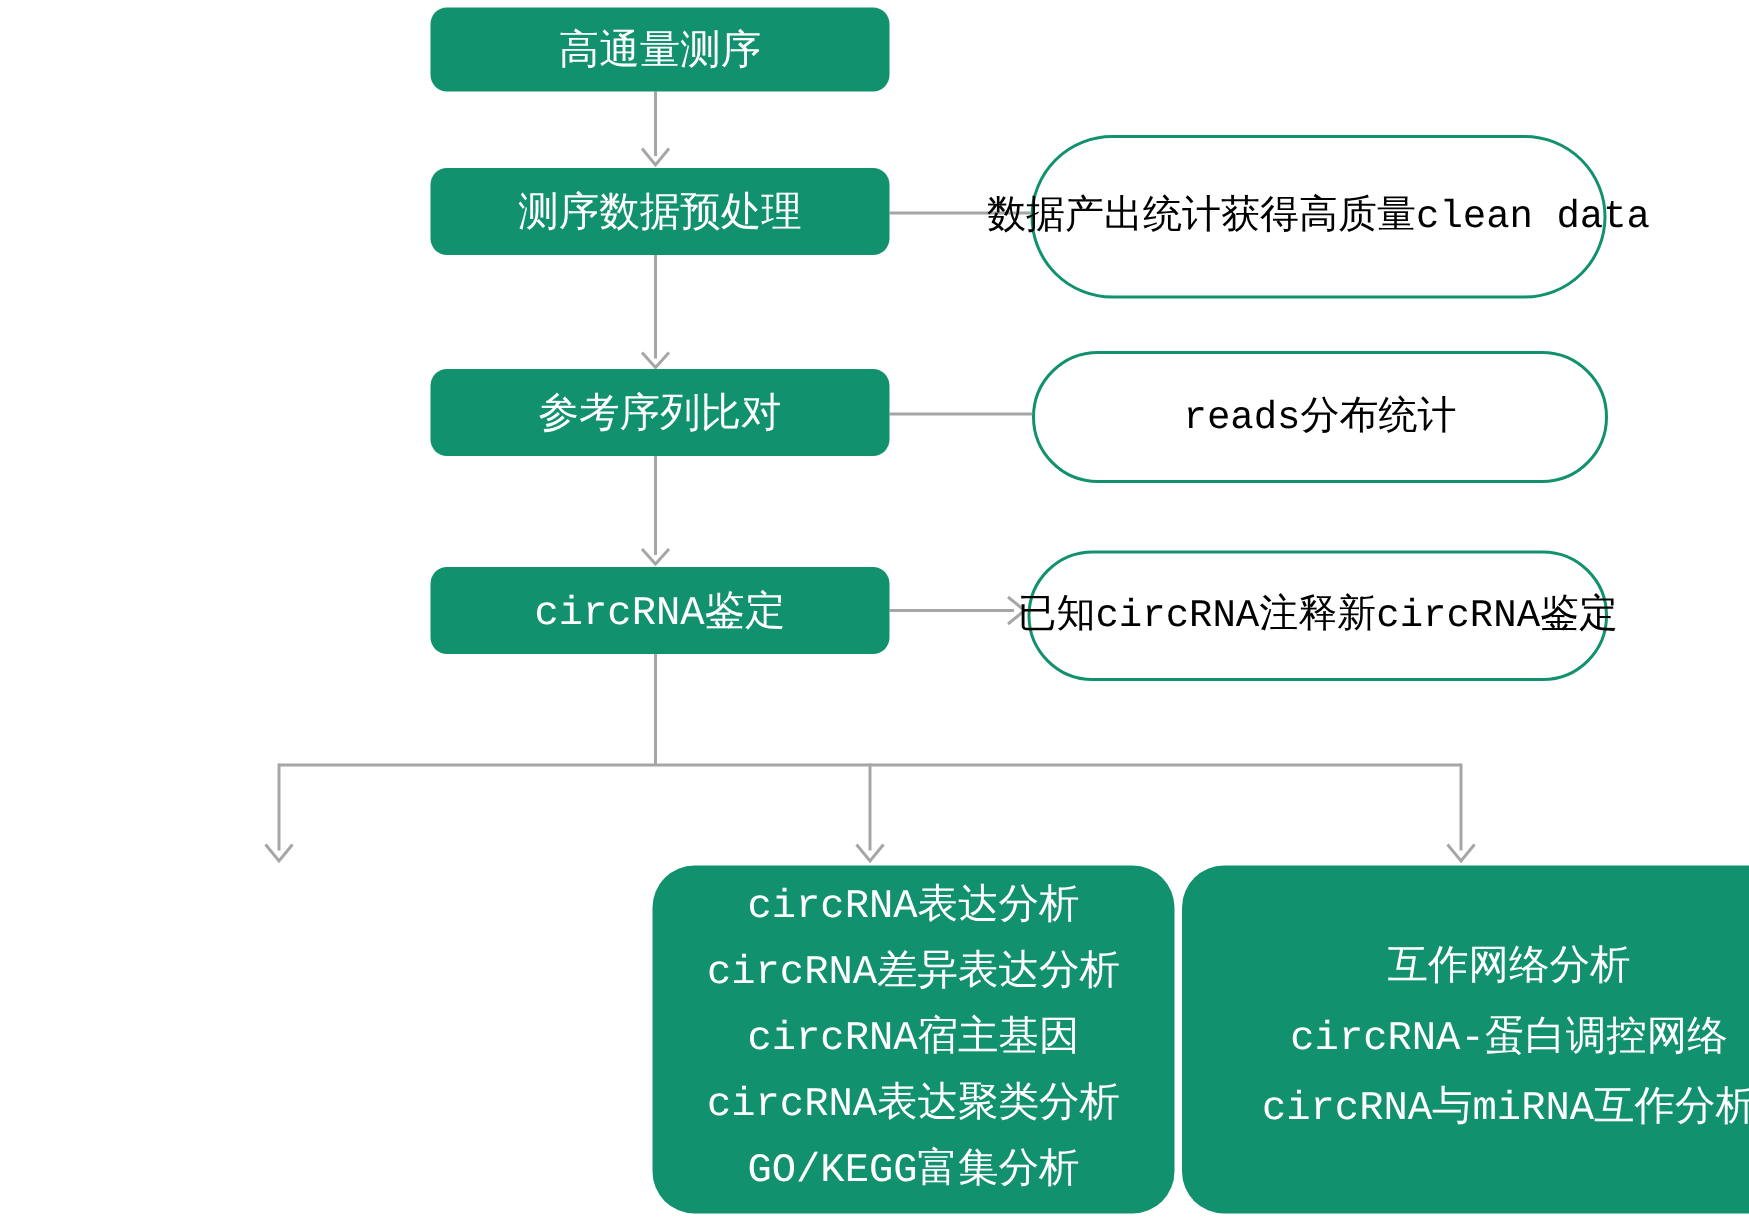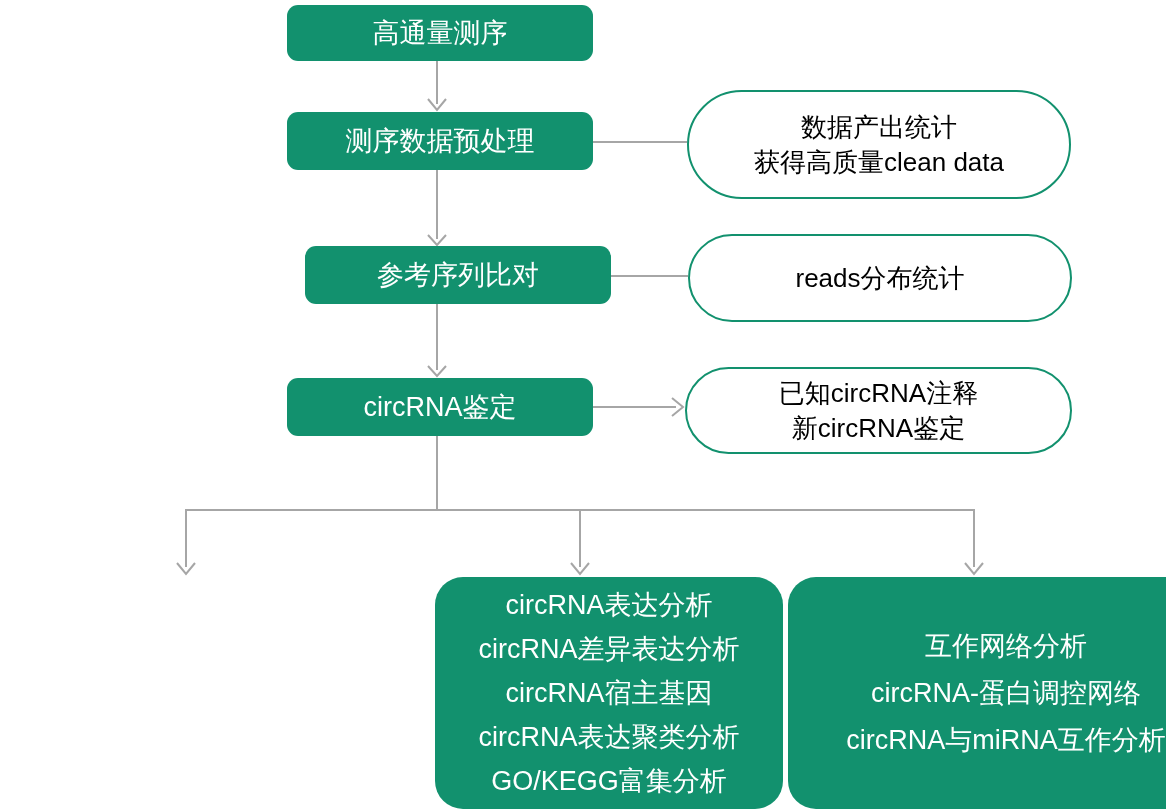--- a/index.html
+++ b/index.html
@@ -9,21 +9,21 @@
     --c-oval_bg:#FFFFFF;
     --c-box_text:#FFFFFF;
     --c-oval_text:#000000;
     --c-background:#FFFFFF;
   }
   html,body{margin:0;padding:0;background:var(--c-background);}
   .canvas{
     position:relative;
     width:1166px;height:812px;
     background:var(--c-background);
-    font-family:Liberation Sans, sans-serif;
+    font-family:Liberation Mono, monospace;
     overflow:hidden;
   }
   svg.connectors{position:absolute;left:0;top:0;width:1166px;height:812px;}
   svg.connectors line, svg.connectors polyline{
     stroke:var(--c-connector);
     stroke-width:2;
     fill:none;
   }
   .step-box{
     position:absolute;
@@ -33,21 +33,21 @@
     display:flex;align-items:center;justify-content:center;
     color:var(--c-box_text);
     font-size:27px;
     white-space:nowrap;
   }
   .oval{
     position:absolute;
     background:var(--c-oval_bg);
     border:2px solid var(--c-oval_border);
     border-radius:999px;
-    display:flex;flex-direction:column;align-items:center;justify-content:center;
+    display:flex;flex-direction:row;align-items:center;justify-content:center;
     color:var(--c-oval_text);
     font-size:26px;
     line-height:35px;
     white-space:nowrap;
   }
   .result-box{
     position:absolute;
     top:577px;height:232px;
     background:var(--c-green);
     border-radius:28px;
@@ -110,21 +110,21 @@
         <polyline points="965,563 974,574 983,563"></polyline>
     </g>
   </svg>
 
   <div class="step-box" style="top:5px;height:56px;">
     <span>高通量测序</span>
   </div>
   <div class="step-box" style="top:112px;height:58px;">
     <span>测序数据预处理</span>
   </div>
-  <div class="step-box" style="top:246px;height:58px;margin-left:18px;">
+  <div class="step-box" style="top:246px;height:58px;">
     <span>参考序列比对</span>
   </div>
   <div class="step-box" style="top:378px;height:58px;">
     <span>circRNA鉴定</span>
   </div>
 
   <div class="oval" style="left:687px;top:90px;width:380px;height:105px;">
     <div class="line">数据产出统计</div>
     <div class="line">获得高质量clean data</div>
   </div>

